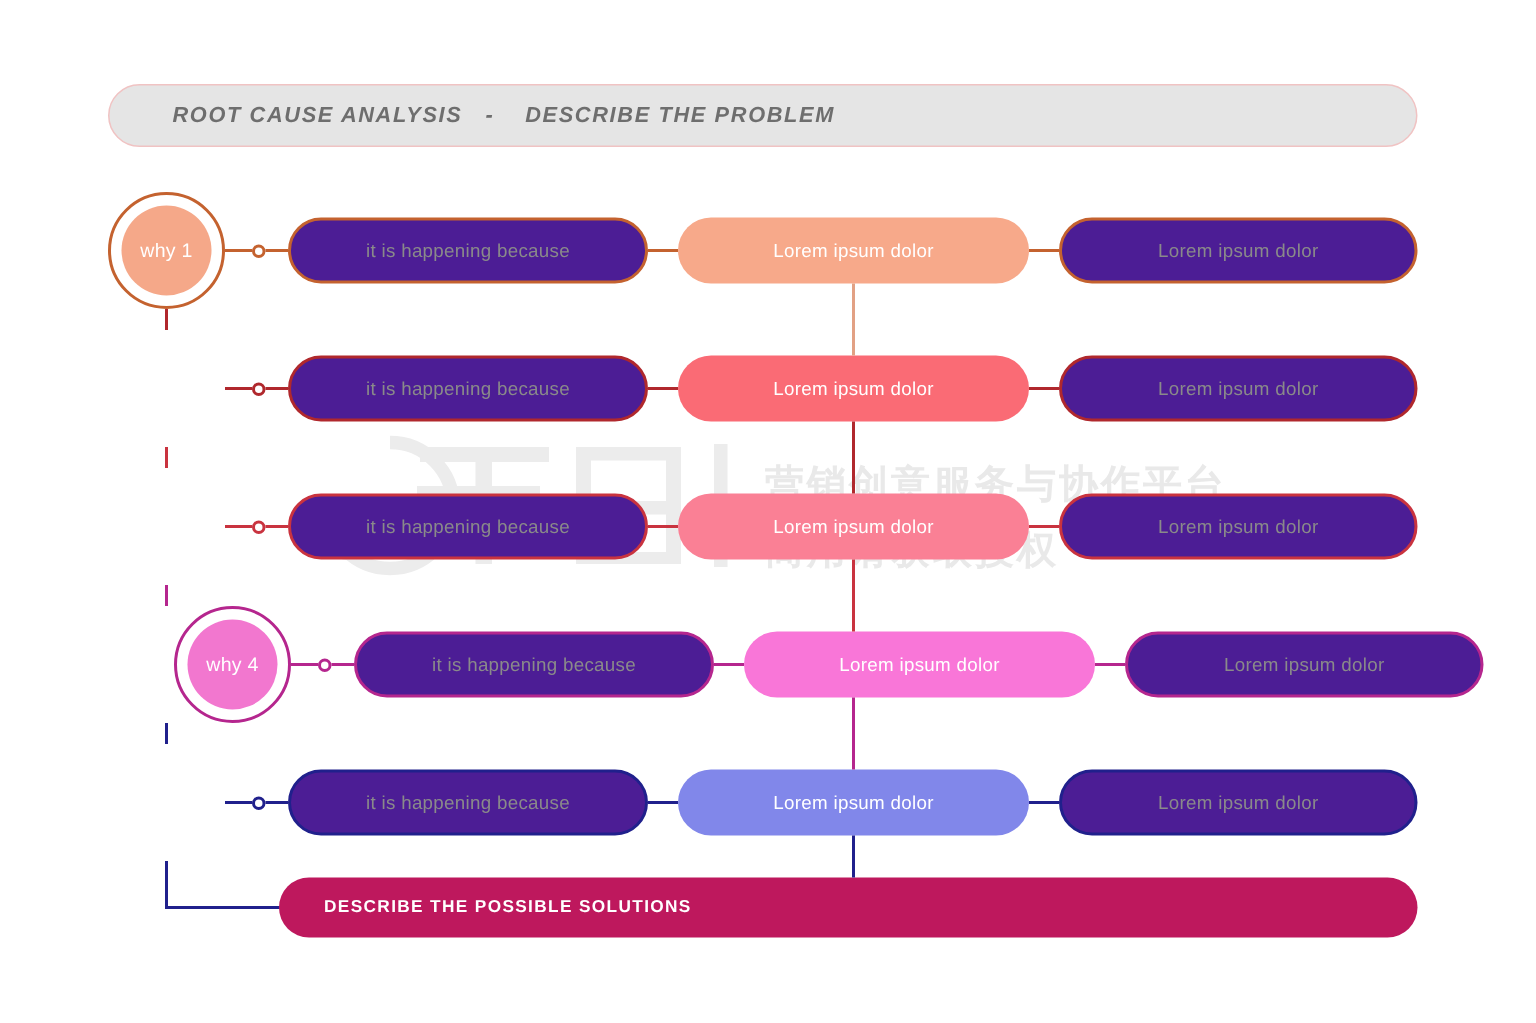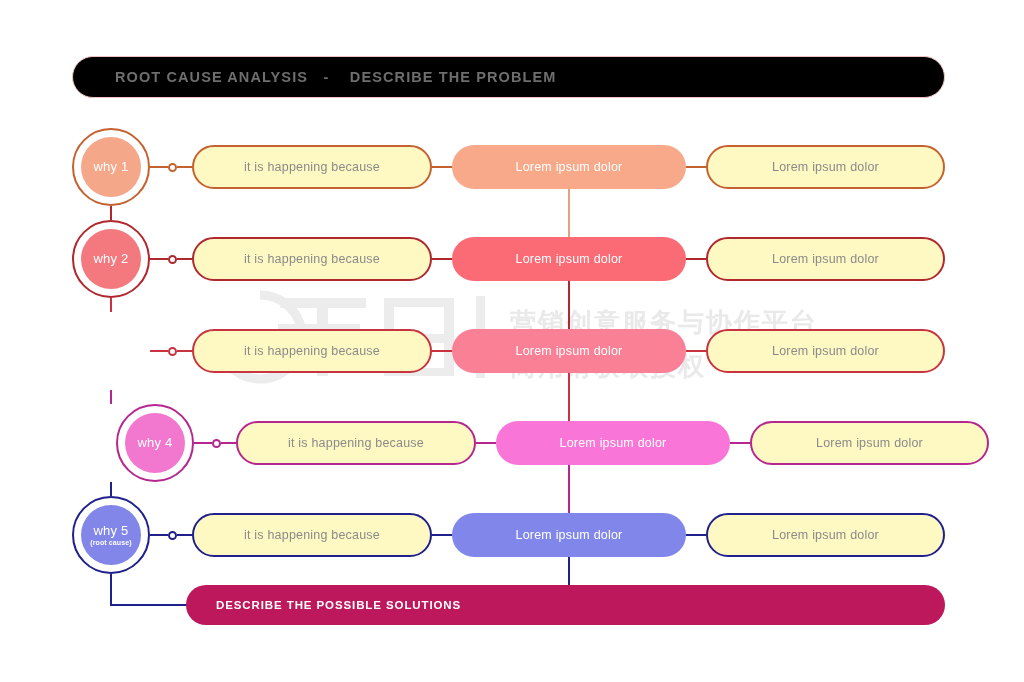--- a/index.html
+++ b/index.html
@@ -14,22 +14,22 @@
 
   
   .wm{position:absolute;pointer-events:none;user-select:none;}
   .wm-logo{left:160px;top:290px;width:330px;height:95px;opacity:1;}
   .wm-cn{left:510px;top:300px;width:360px;color:#e9e9e9;
          font-size:26px;line-height:44px;letter-spacing:2px;font-weight:700;}
 
   
   .title-bar{
     position:absolute;left:72px;top:56px;width:873px;height:42px;
-    border:1.6px solid #f0c3c3;border-radius:21px;background:#000000;
-    box-sizing:border-box;display:flex;align-items:center;
+    border:1.6px solid #f0c3c3;border-radius:21px;background:#e5e5e5;
+    box-sizing:border-box;display:flex;align-items:center;font-style:italic;
   }
   .title-text{
     margin-left:42px;color:#6e6e6e;font-size:14.5px;font-weight:700;
     letter-spacing:1.1px;white-space:pre;
   }
 
   
   .row{position:absolute;left:0;width:1024px;height:70px;}
 
   .circ-wrap{position:absolute;left:72px;top:0;width:78px;height:78px;}
@@ -46,21 +46,21 @@
 
   
   .stub{position:absolute;height:2px;}
   .dot{position:absolute;width:9px;height:9px;border-radius:50%;
        box-sizing:border-box;background:#fff;}
 
   .pill{
     position:absolute;box-sizing:border-box;height:44px;border-radius:22px;
     display:flex;align-items:center;justify-content:center;
   }
-  .pill-outline{background:#fef9c3;}
+  .pill-outline{background:#4c1d95;}
   .pill-outline .pill-text{color:#8a8a8a;font-size:12.5px;}
   .pill-filled .pill-text{color:#ffffff;font-size:12.5px;}
   .pill-text{letter-spacing:.2px;white-space:nowrap;}
 
   .hbar{position:absolute;height:2px;}
   .vbar{position:absolute;width:2px;}
 
   
   .sol-bar{
     position:absolute;left:186px;top:585px;width:759px;height:40px;
@@ -120,26 +120,20 @@
         <div class="hbar" style="left: 432px; top: 38px; width: 20px; background: rgb(196, 98, 47);"></div>
         <div class="pill pill-filled" style="left: 452px; top: 17px; width: 234px; background: rgb(247, 169, 138);">
           <div class="pill-text">Lorem ipsum dolor</div>
         </div>
         <div class="hbar" style="left: 686px; top: 38px; width: 20px; background: rgb(196, 98, 47);"></div>
         <div class="pill pill-outline" style="left: 706px; top: 17px; width: 239px; border: 2px solid rgb(196, 98, 47);">
           <div class="pill-text">Lorem ipsum dolor</div>
         </div>
       </div>
       <div class="row" style="top: 220px;">
-        <div class="circ-wrap">
-          <div class="circ-outer" style="border: 2px solid rgb(176, 40, 45);"></div>
-          <div class="circ-inner" style="background: rgb(244, 121, 127);">
-            <div class="circ-label">why 2</div>
-          </div>
-        </div>
         <div class="stub" style="left: 150px; top: 38px; width: 18px; background: rgb(176, 40, 45);"></div>
         <div class="dot" style="left: 168px; top: 34.5px; border: 2px solid rgb(176, 40, 45);"></div>
         <div class="stub" style="left: 177px; top: 38px; width: 15px; background: rgb(176, 40, 45);"></div>
         <div class="pill pill-outline" style="left: 192px; top: 17px; width: 240px; border: 2px solid rgb(176, 40, 45);">
           <div class="pill-text">it is happening because</div>
         </div>
         <div class="hbar" style="left: 432px; top: 38px; width: 20px; background: rgb(176, 40, 45);"></div>
         <div class="pill pill-filled" style="left: 452px; top: 17px; width: 234px; background: rgb(250, 107, 117);">
           <div class="pill-text">Lorem ipsum dolor</div>
         </div>
@@ -180,27 +174,20 @@
         <div class="hbar" style="left: 432px; top: 38px; width: 20px; background: rgb(181, 38, 142);"></div>
         <div class="pill pill-filled" style="left: 452px; top: 17px; width: 234px; background: rgb(249, 118, 216);">
           <div class="pill-text">Lorem ipsum dolor</div>
         </div>
         <div class="hbar" style="left: 686px; top: 38px; width: 20px; background: rgb(181, 38, 142);"></div>
         <div class="pill pill-outline" style="left: 706px; top: 17px; width: 239px; border: 2px solid rgb(181, 38, 142);">
           <div class="pill-text">Lorem ipsum dolor</div>
         </div>
       </div>
       <div class="row" style="top: 496px;">
-        <div class="circ-wrap">
-          <div class="circ-outer" style="border: 2px solid rgb(32, 32, 140);"></div>
-          <div class="circ-inner" style="background: rgb(129, 134, 232);">
-            <div class="circ-label">why 5</div>
-            <div class="circ-sub">(root cause)</div>
-          </div>
-        </div>
         <div class="stub" style="left: 150px; top: 38px; width: 18px; background: rgb(32, 32, 140);"></div>
         <div class="dot" style="left: 168px; top: 34.5px; border: 2px solid rgb(32, 32, 140);"></div>
         <div class="stub" style="left: 177px; top: 38px; width: 15px; background: rgb(32, 32, 140);"></div>
         <div class="pill pill-outline" style="left: 192px; top: 17px; width: 240px; border: 2px solid rgb(32, 32, 140);">
           <div class="pill-text">it is happening because</div>
         </div>
         <div class="hbar" style="left: 432px; top: 38px; width: 20px; background: rgb(32, 32, 140);"></div>
         <div class="pill pill-filled" style="left: 452px; top: 17px; width: 234px; background: rgb(129, 135, 234);">
           <div class="pill-text">Lorem ipsum dolor</div>
         </div>

